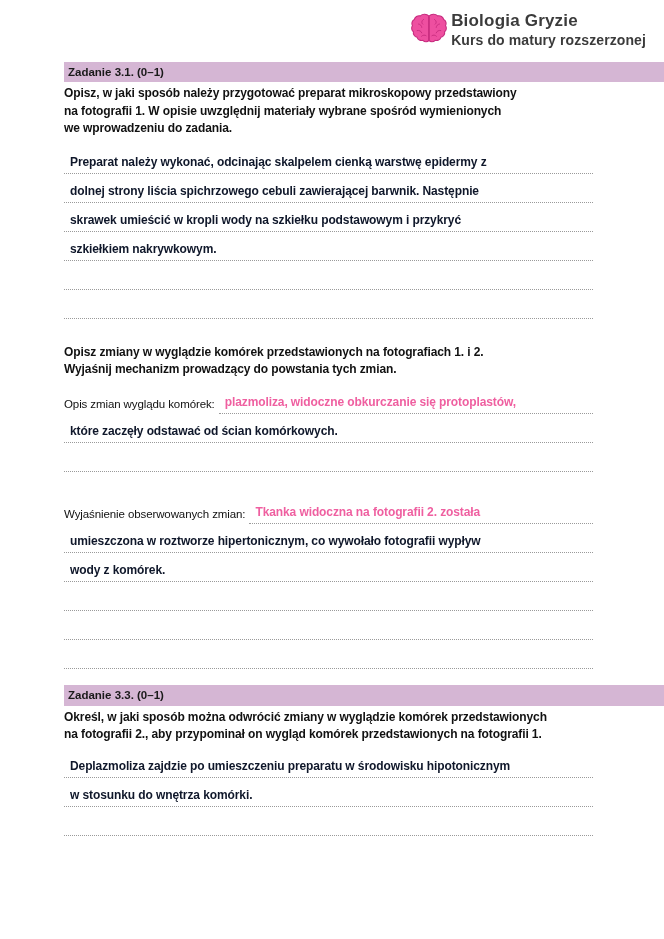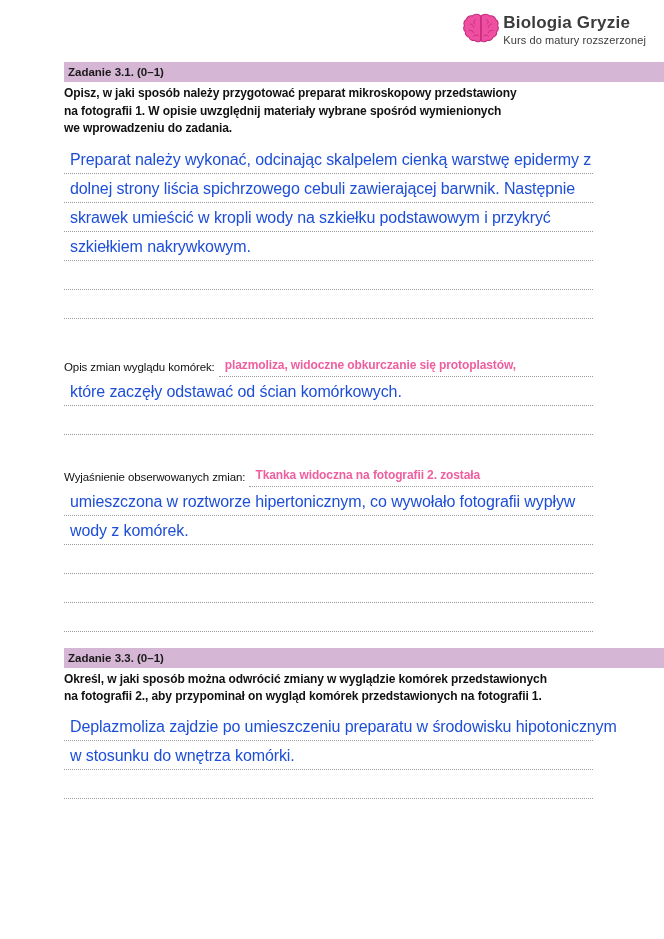--- a/index.html
+++ b/index.html
@@ -36,22 +36,22 @@
     display: block;
   }
   .brand-text { display: flex; flex-direction: column; line-height: 1.05; }
   .brand-title {
     font-size: 17px;
     font-weight: bold;
     color: #3b3b3b;
     letter-spacing: 0.2px;
   }
   .brand-sub {
-    font-size: 11px;
-    font-weight: normal;
+    font-size: 14px;
+    font-weight: bold;
     color: #3b3b3b;
     margin-top: 3px;
     letter-spacing: 0.1px;
   }
 
   
   .content {
     position: absolute;
     left: 64px;
     top: 62px;
@@ -88,23 +88,23 @@
     height: 29px;
     border-bottom: 1.5px dotted #9a9a9a;
     width: 529px;
   }
   .ansline.tight { height: 28px; }
 
   .ansline .ink {
     position: absolute;
     left: 6px;
     bottom: 4px;
-    font-size: 16px;
-    font-weight: normal;
-    color: #1d4ed8;
+    font-size: 12px;
+    font-weight: bold;
+    color: #0f172a;
     white-space: nowrap;
     letter-spacing: -0.1px;
   }
 
   
   .labeled-line {
     position: relative;
     height: 29px;
     display: flex;
     align-items: flex-end;
@@ -194,20 +194,24 @@
         </div>
         <div class="ansline">
           <span class="ink"></span>
         </div>
       </div>
     </div>
 
     <div class="gap-md"></div>
 
     <div>
+      <div class="question">
+        <span class="q-line">Opisz zmiany w wyglądzie komórek przedstawionych na fotografiach 1. i 2.</span>
+        <span class="q-line">Wyjaśnij mechanizm prowadzący do powstania tych zmian.</span>
+      </div>
 
       <div class="lines">
         <div class="labeled-line">
           <span class="lab">Opis zmian wyglądu komórek:</span>
           <span class="rule">
             <span class="ink">plazmoliza, widoczne obkurczanie się protoplastów,</span>
           </span>
         </div>
         <div class="ansline">
           <span class="ink">które zaczęły odstawać od ścian komórkowych.</span>

